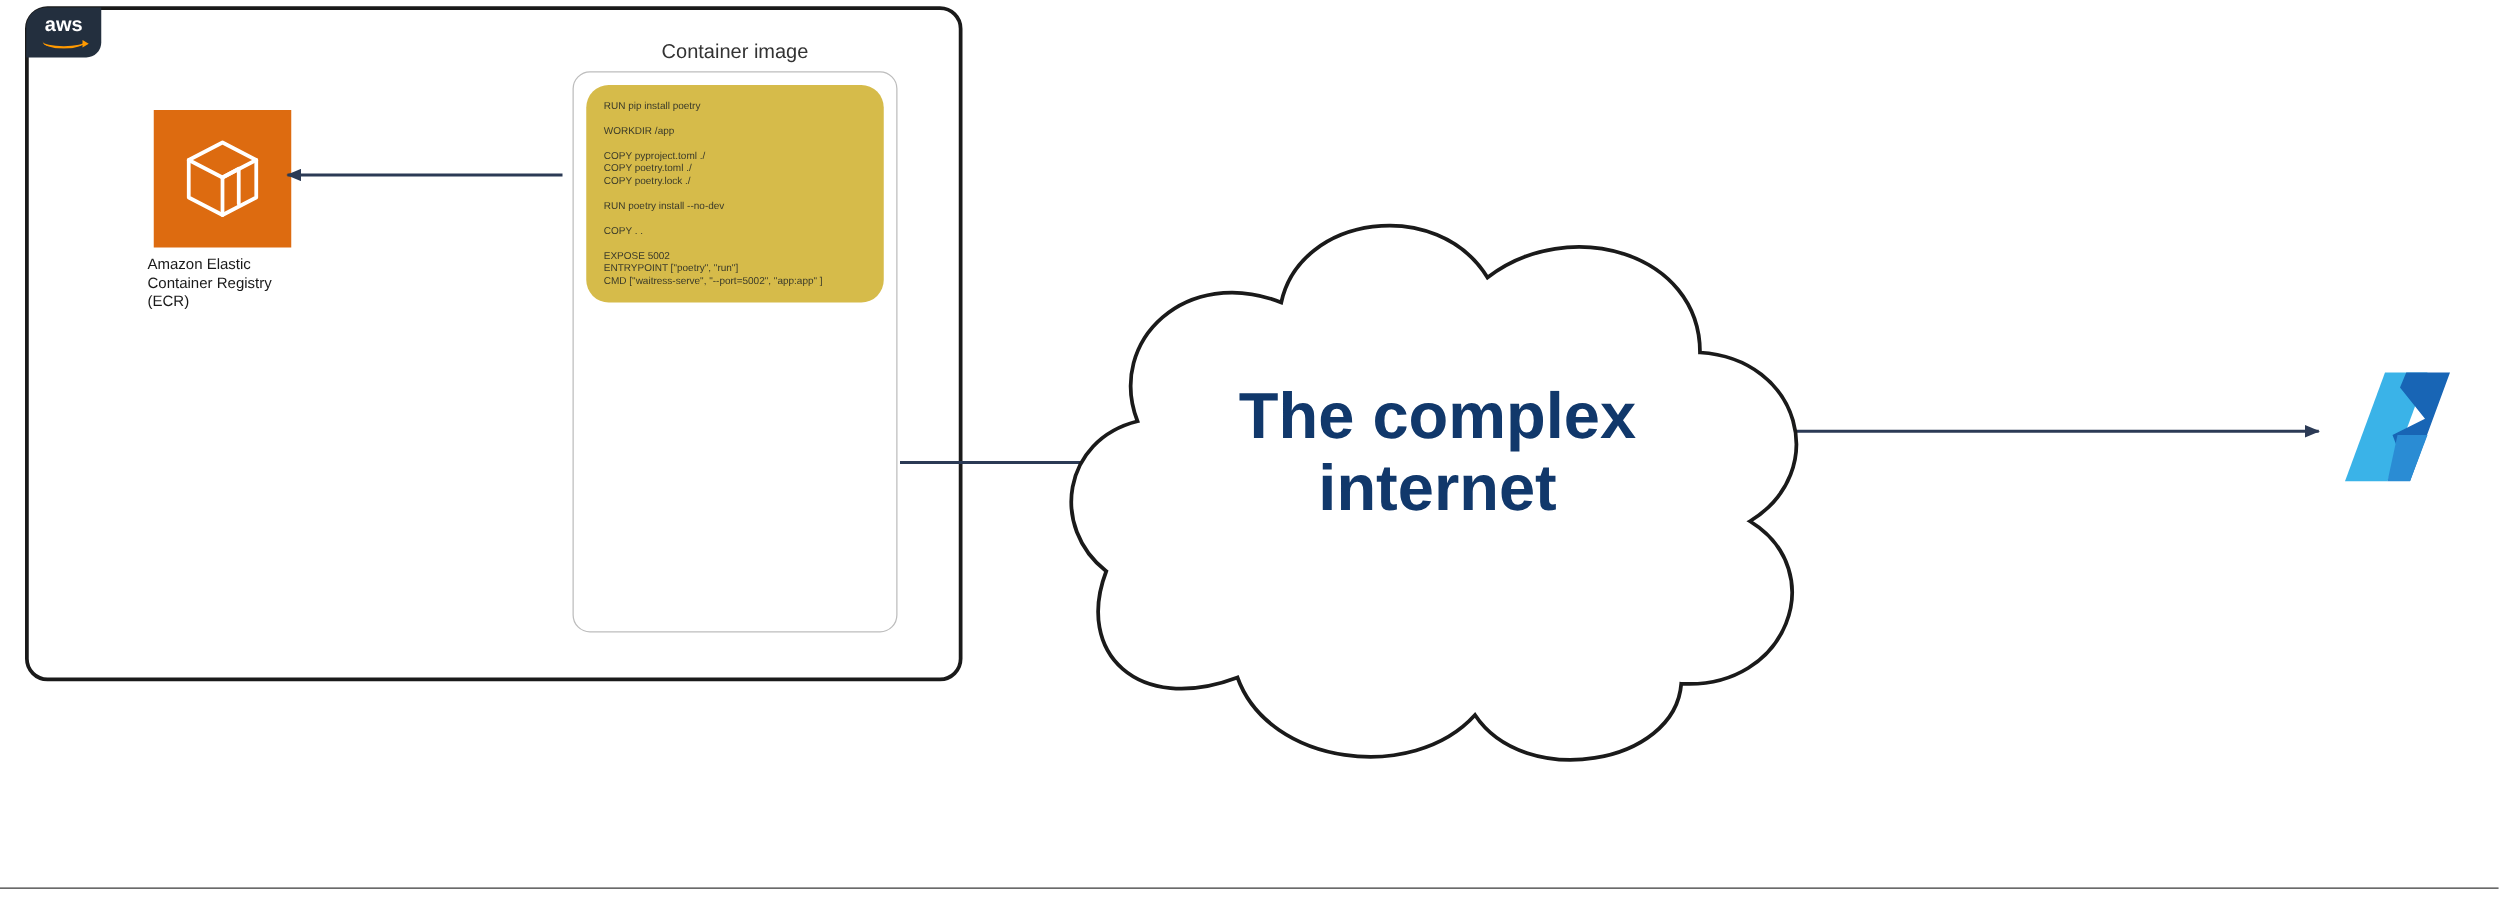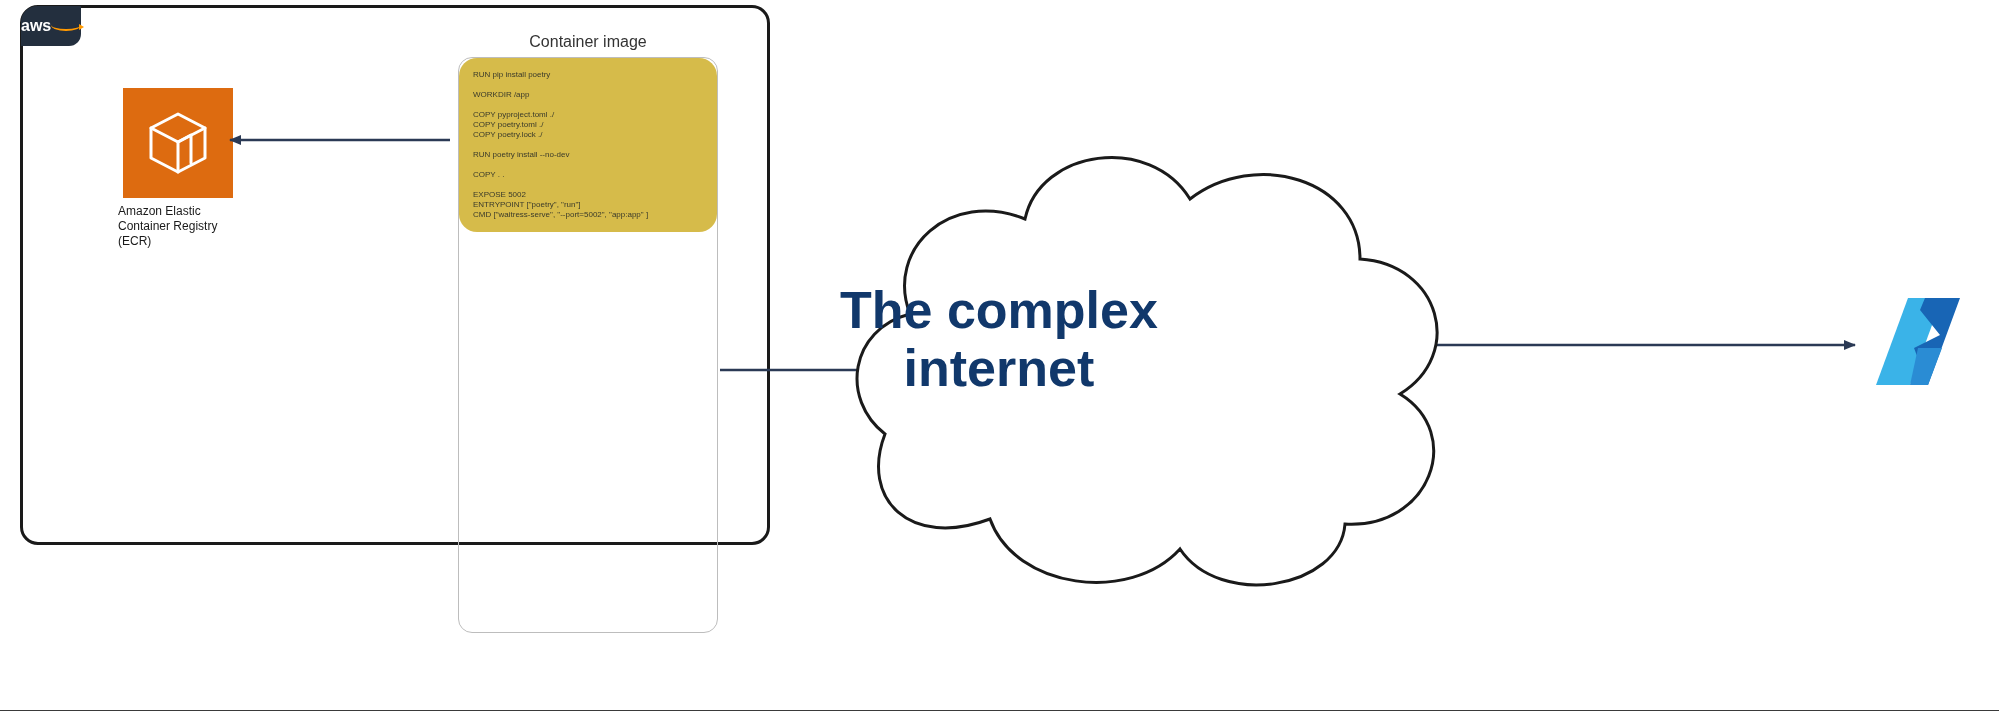--- a/index.html
+++ b/index.html
@@ -25,20 +25,21 @@
   .aws-badge {
     position: absolute;
     left: -2px;
     top: -2px;
     width: 60px;
     height: 40px;
     background: #232f3e;
     border-radius: 16px 0 12px 0;
     color: #ffffff;
     display: flex;
+    flex-direction: column;
     align-items: center;
     justify-content: center;
     font-size: 16px;
     font-weight: 700;
     line-height: 1;
   }
   .aws-badge .smile {
     width: 34px;
     height: 10px;
     border-bottom: 2px solid #ff9900;
@@ -86,25 +87,25 @@
   }
   .container-image-title {
     text-align: center;
     font-size: 16px;
     color: #333;
     font-family: "Segoe UI", Arial, sans-serif;
     margin-bottom: 6px;
   }
   .container-image-box {
     width: 260px;
-    height: 576px;
+    height: 449px;
     border: 1px solid #bdbdbd;
     border-radius: 14px;
     box-sizing: border-box;
-    padding: 0;
+    padding: 10px;
     display: flex;
     flex-direction: column;
     gap: 14px;
   }
   .docker-top {
     background: #d6bb4a;
     border-radius: 18px;
     flex: 0 0 170px;
     padding: 12px 14px;
     box-sizing: border-box;
@@ -131,26 +132,26 @@
   .svg-layer {
     position: absolute;
     left: 0; top: 0;
     width: 1999px;
     height: 719px;
     pointer-events: none;
   }
   .cloud {
     position: absolute;
     left: 840px;
-    top: 79px;
+    top: 102px;
     width: 620px;
     height: 520px;
     display: flex;
     align-items: center;
-    justify-content: flex-start;
+    justify-content: center;
   }
   .cloud-text {
     font-family: "Segoe UI", "Helvetica Neue", Arial, sans-serif;
     font-weight: 800;
     color: #11386b;
     font-size: 52px;
     text-align: center;
     line-height: 1.12;
     position: relative;
     z-index: 2;

